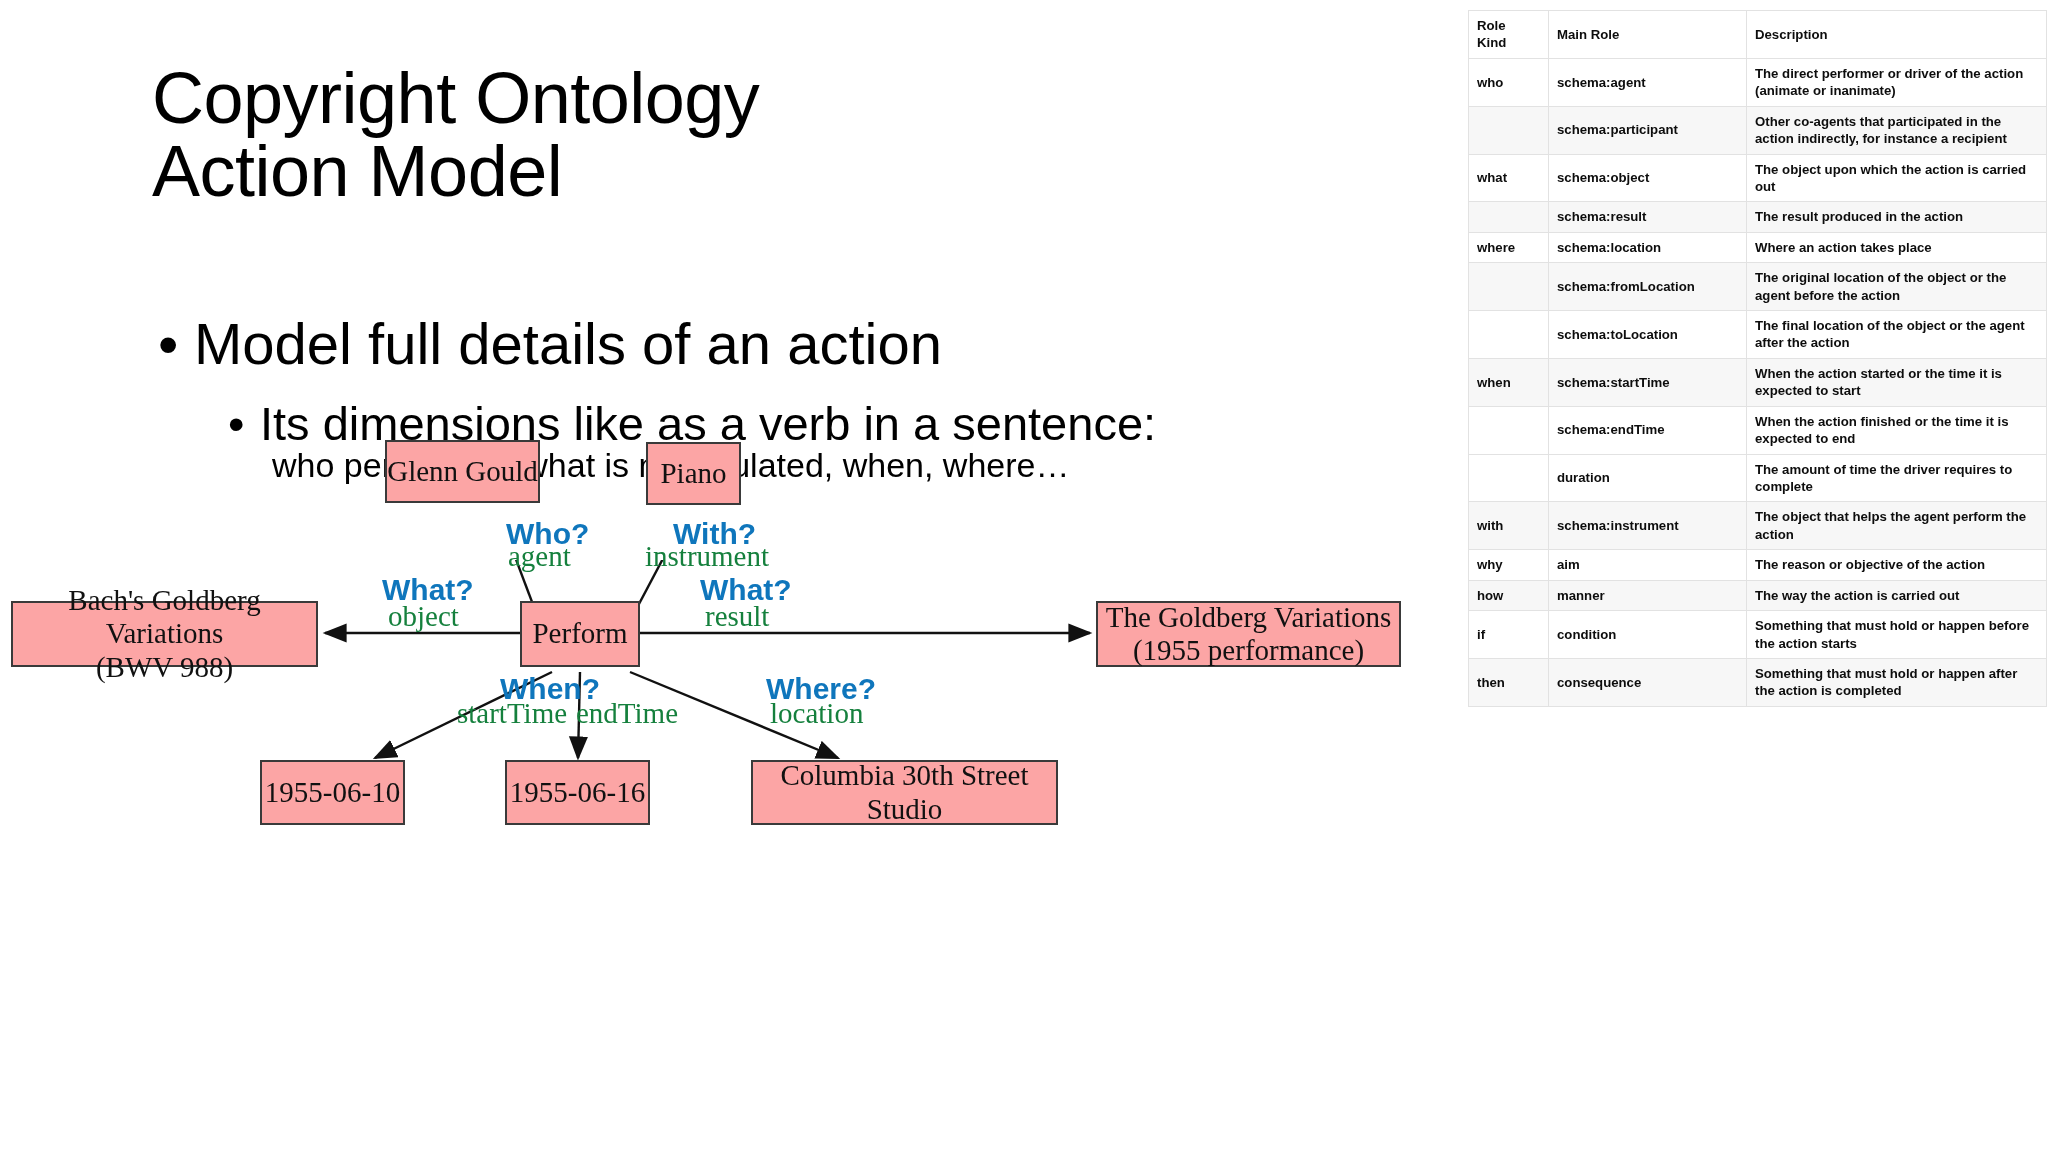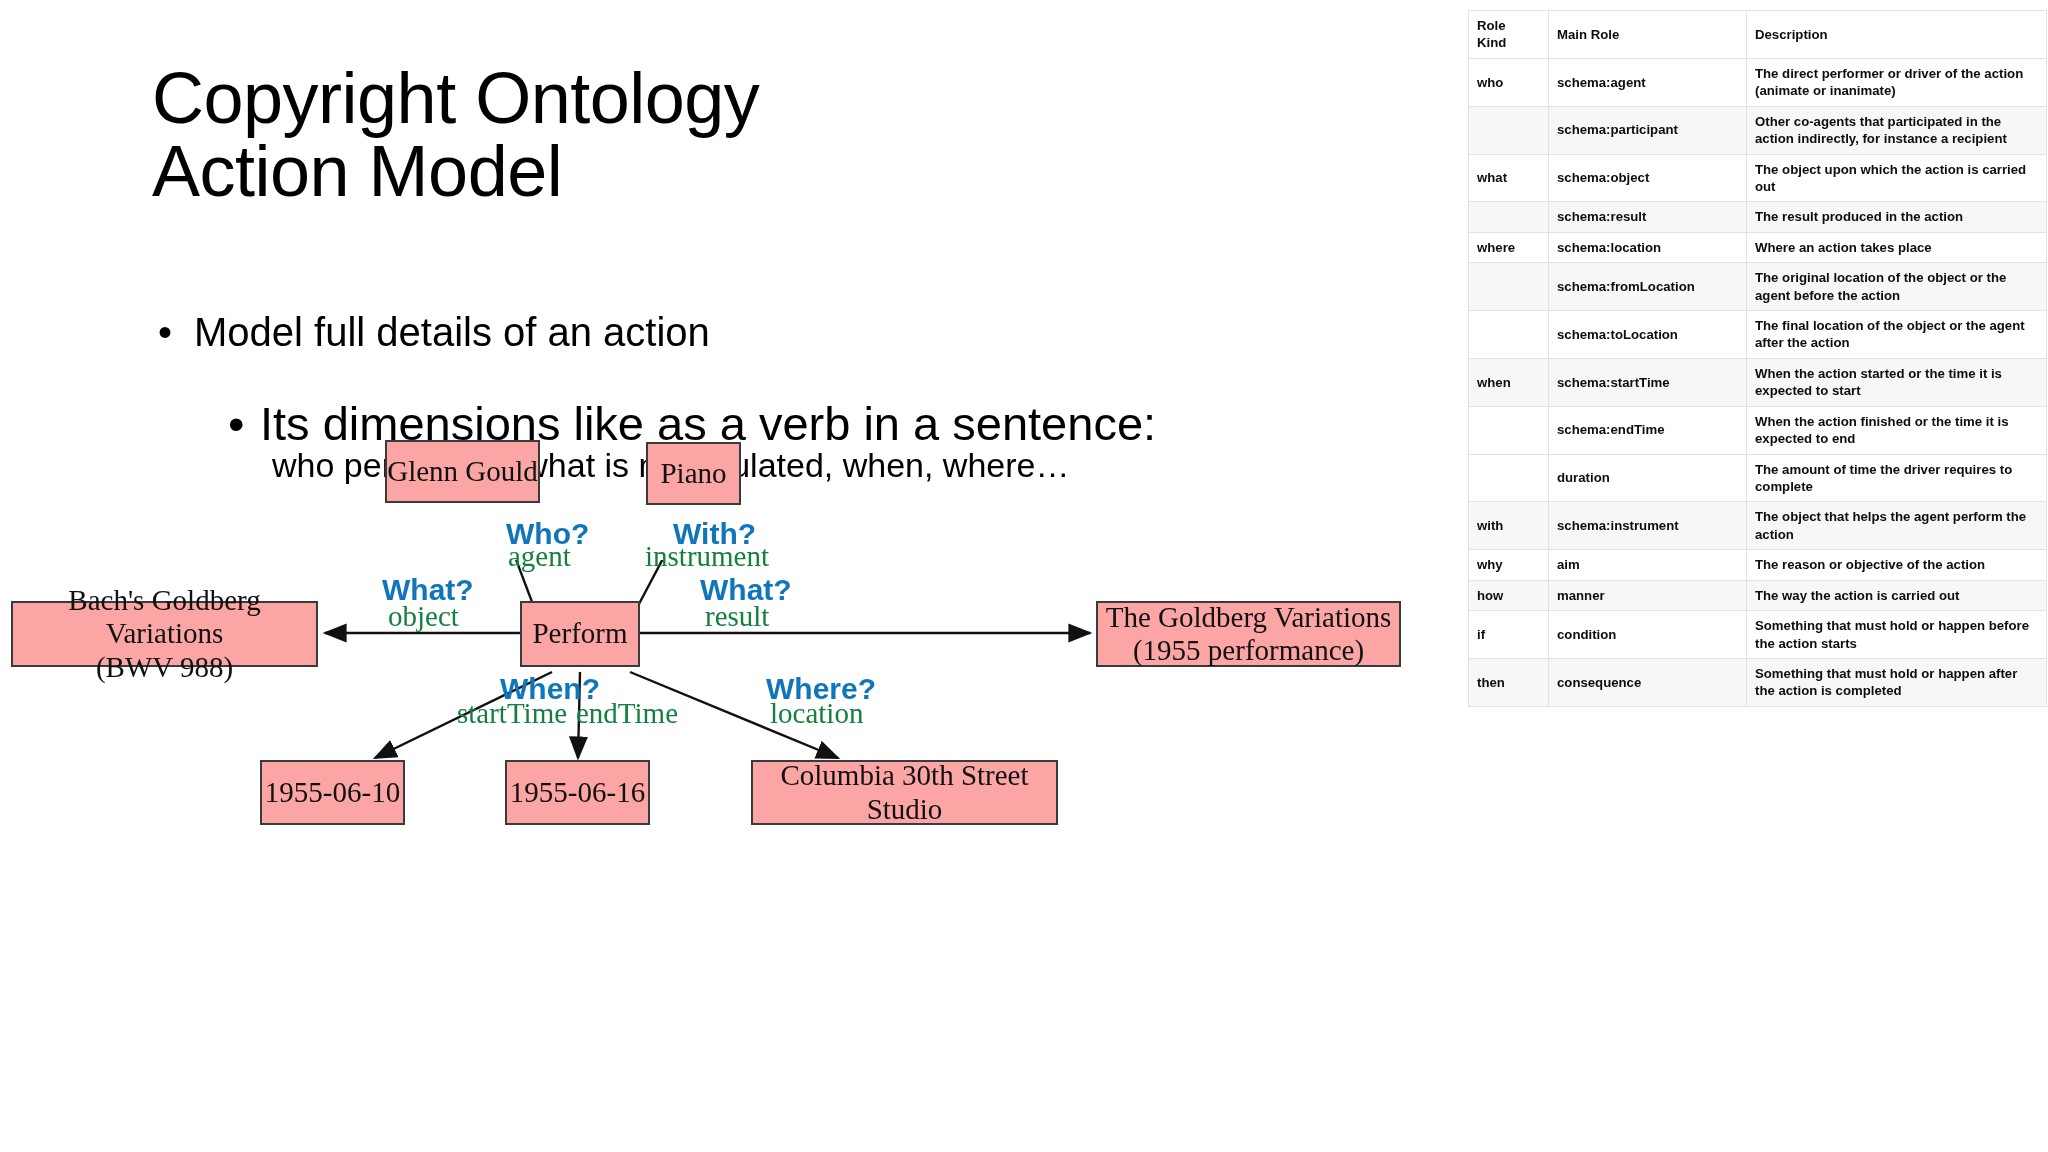--- a/index.html
+++ b/index.html
@@ -22,21 +22,21 @@
     line-height: 1.02;
     font-weight: 400;
     color: #000000;
     letter-spacing: -0.5px;
   }
   .title div { white-space: nowrap; }
 
   .bullet1 {
     position: absolute;
     left: 158px; top: 310px;
-    font-size: 40px;
+    font-size: 58px;
     color: #000000;
     white-space: nowrap;
   }
   .bullet1 .dot { display:inline-block; width: 36px; }
   .bullet2 {
     position: absolute;
     left: 228px; top: 396px;
     font-size: 47px;
     color: #000000;
     white-space: nowrap;

